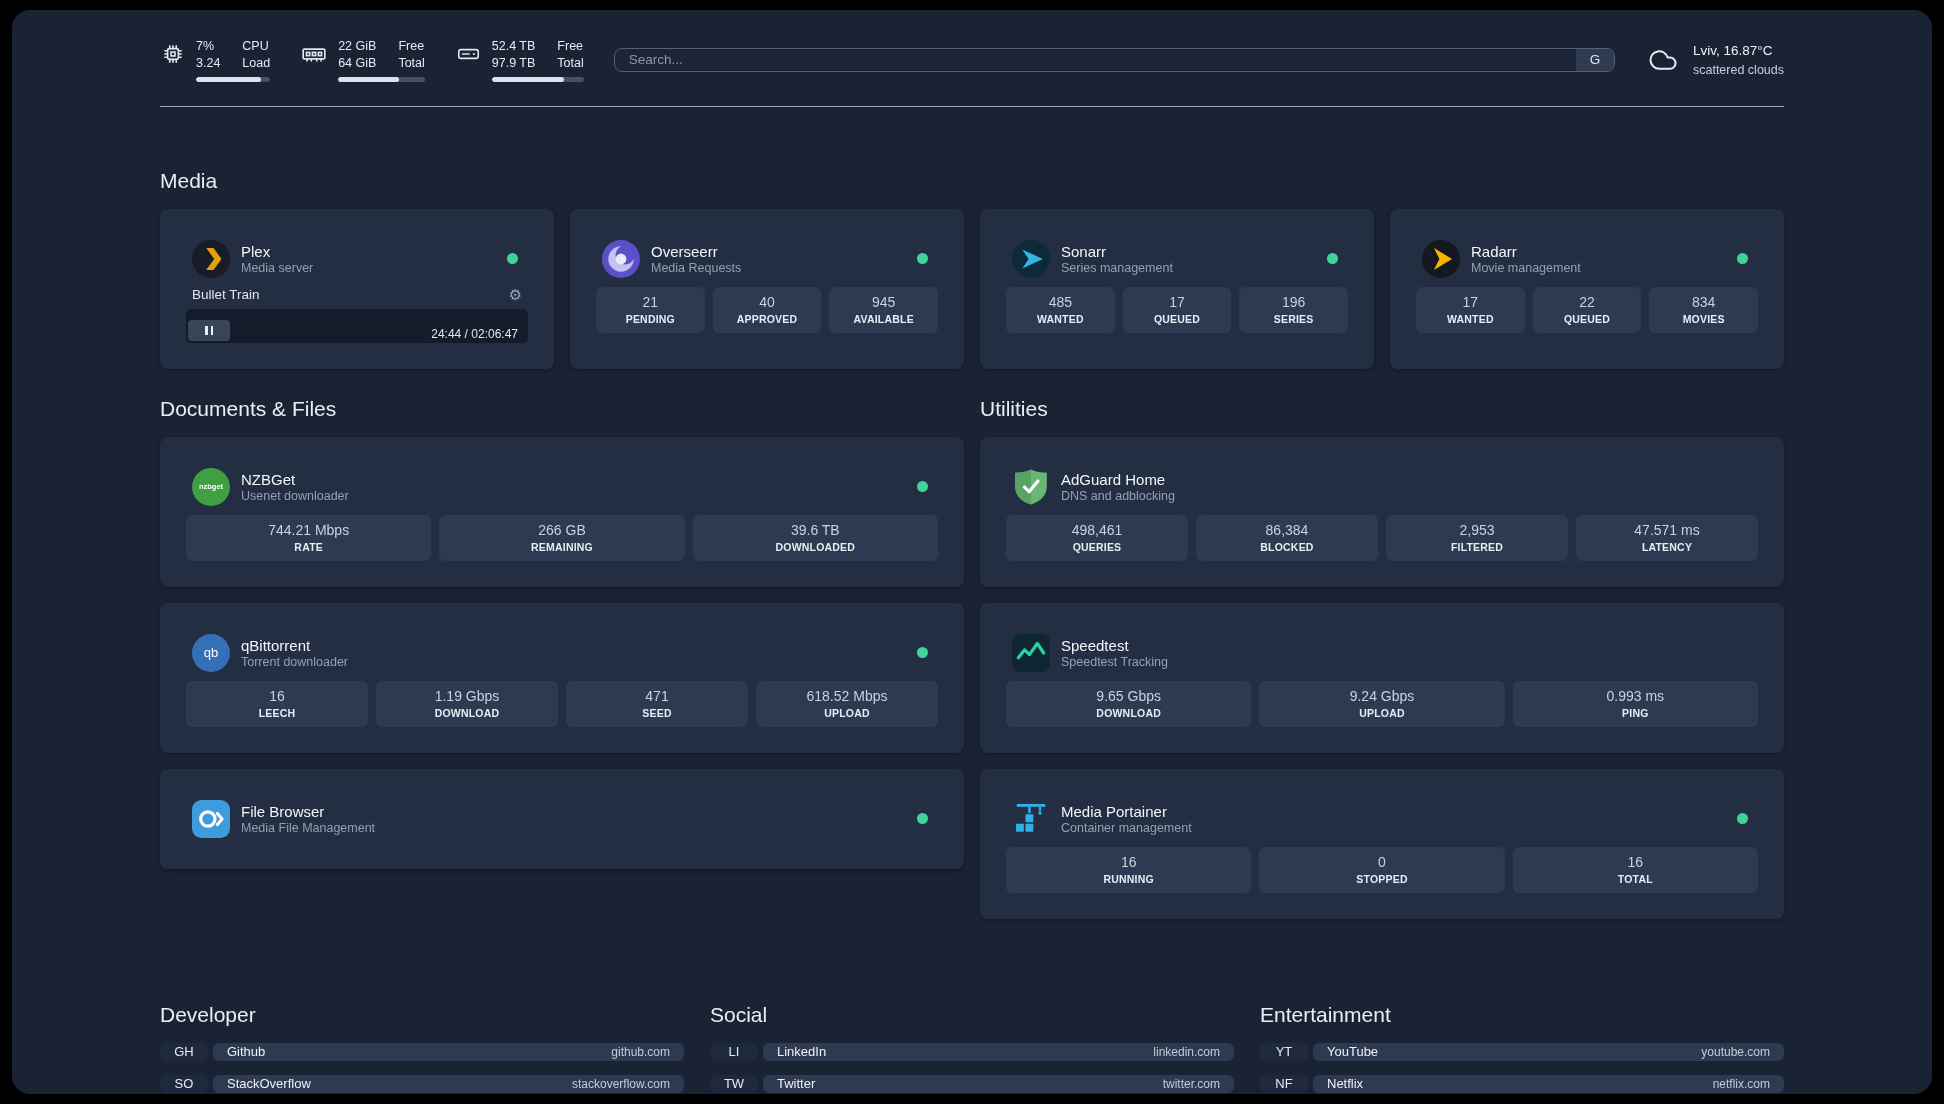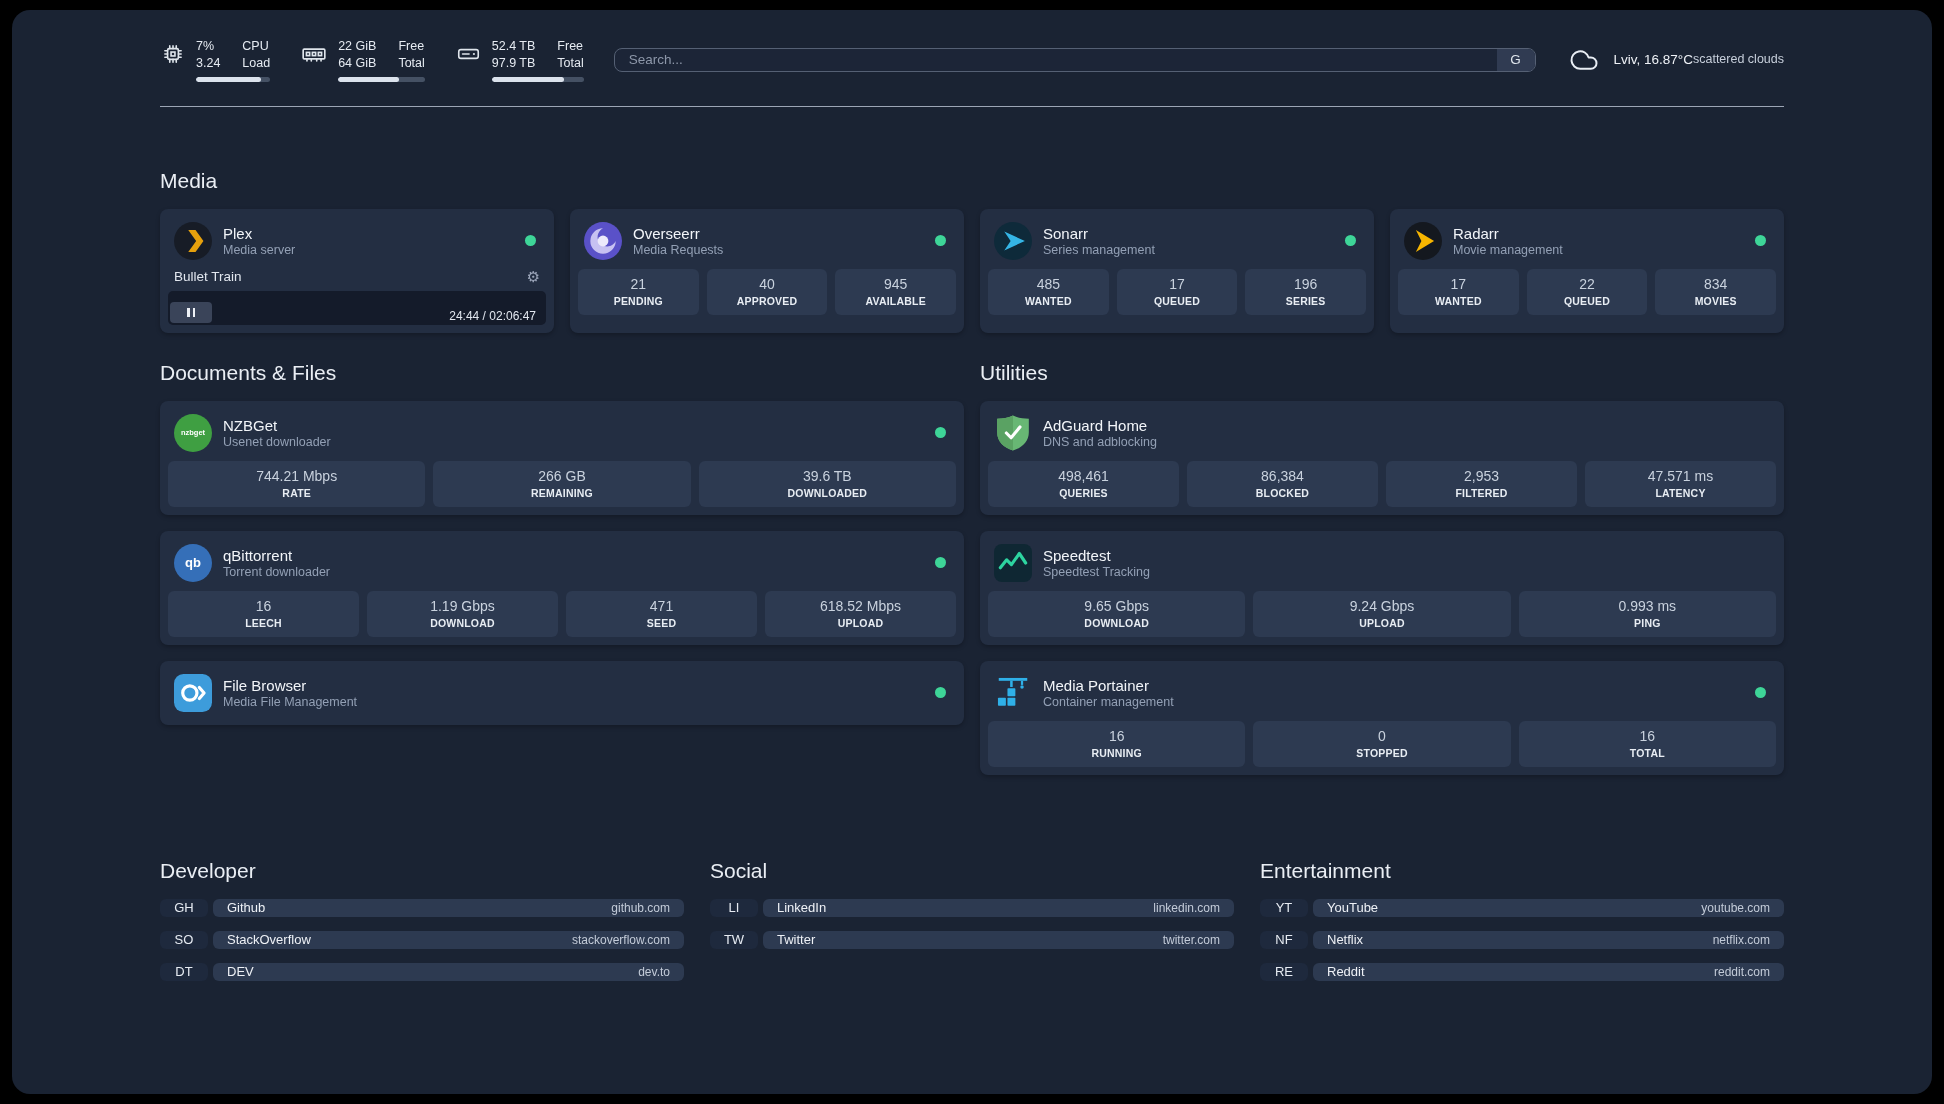--- a/index.html
+++ b/index.html
@@ -21,48 +21,48 @@
 
   .search-wrap { flex: 1; margin: 0 30px; position: relative; }
   .search-input { width: 100%; height: 24px; background: #1c2537; border: 1px solid #556074;
                   border-radius: 8px; color: #e6ebf2; font-size: 13.5px; padding: 0 52px 0 14px; outline: none; }
   .search-input::placeholder { color: #8d97a9; }
   .search-btn { position: absolute; right: 1px; top: 1px; bottom: 1px; width: 38px; background: #303b52;
                 border: none; border-radius: 0 7px 7px 0; color: #dfe5ec; font-size: 13.5px; cursor: pointer; }
 
   .weather { display: flex; align-items: center; gap: 12px; }
   .weather-icon { line-height: 0; }
-  .weather-text { display: flex; line-height: 1.45; }
+  .weather-text { display: flex; flex-direction: column; line-height: 1.45; }
   .weather-loc { font-size: 13.5px; color: #eef1f6; }
   .weather-cond { font-size: 12.5px; color: #c7cfdb; }
 
   .divider { margin-top: 24px; border: none; border-top: 1px solid rgba(200,210,225,.75); }
 
   
   .section-title { font-size: 21px; font-weight: 500; color: #eaeef4; }
   .media-title { margin: 62px 0 16px; }
   .media-grid { display: grid; grid-template-columns: repeat(4, 1fr); gap: 16px; }
 
-  .card { background: #232e42; border-radius: 8px; padding: 8px; box-shadow: 0 2px 4px rgba(0,0,0,.25); cursor: pointer; }
+  .card { background: #232e42; border-radius: 8px; padding: 26px; box-shadow: 0 2px 4px rgba(0,0,0,.25); cursor: pointer; }
   .card-header { display: flex; align-items: center; gap: 11px; padding: 5px 6px 9px; }
   .svc-icon { width: 38px; height: 38px; flex: 0 0 38px; display: flex; align-items: center; justify-content: center; line-height: 0; }
   .svc-icon svg { width: 38px; height: 38px; }
   .svc-name { font-size: 15px; color: #f2f5f9; }
   .svc-sub { font-size: 12.5px; color: #93a0b5; margin-top: 1px; }
   .dot { width: 11px; height: 11px; border-radius: 50%; background: #3ed598; margin-left: auto; margin-right: 4px; flex: 0 0 11px; }
 
   .stats { display: flex; gap: 8px; }
   .stat { flex: 1; background: #2d3a51; border-radius: 6px; text-align: center; padding: 7px 4px 8px; }
   .stat-value { font-size: 14px; color: #c9d2de; }
   .stat-label { font-size: 10.5px; font-weight: 700; color: #e8edf3; margin-top: 3px; letter-spacing: .2px; }
 
   .icon-circle { width: 38px; height: 38px; border-radius: 50%; display: flex; align-items: center;
                  justify-content: center; color: #fff; }
   .nzbget-circle { background: #3f9f42; font-size: 7.5px; font-weight: 700; }
-  .qbit-circle { background: #356fb8; font-size: 13px; font-weight: 700; }
+  .qbit-circle { background: #356fb8; font-size: 13px; font-weight: 400; }
 
   
   .np-row { display: flex; align-items: center; padding: 0 6px 7px; }
   .np-title { font-size: 13.5px; color: #e2e7ef; }
   .np-gear { margin-left: auto; color: #9aa4b8; font-size: 15px; cursor: pointer; line-height: 1; }
   .player { background: #141b2a; border-radius: 5px; height: 34px; display: flex; align-items: flex-end; padding: 2px; }
   .pause-pill { width: 42px; height: 21px; background: #3a4459; border-radius: 4px; display: flex;
                 align-items: center; justify-content: center; gap: 3px; cursor: pointer; }
   .pause-bar { width: 2.5px; height: 9px; background: #eef1f6; }
   .np-time { margin-left: auto; font-size: 12px; color: #e2e7ef; padding-right: 8px; }

